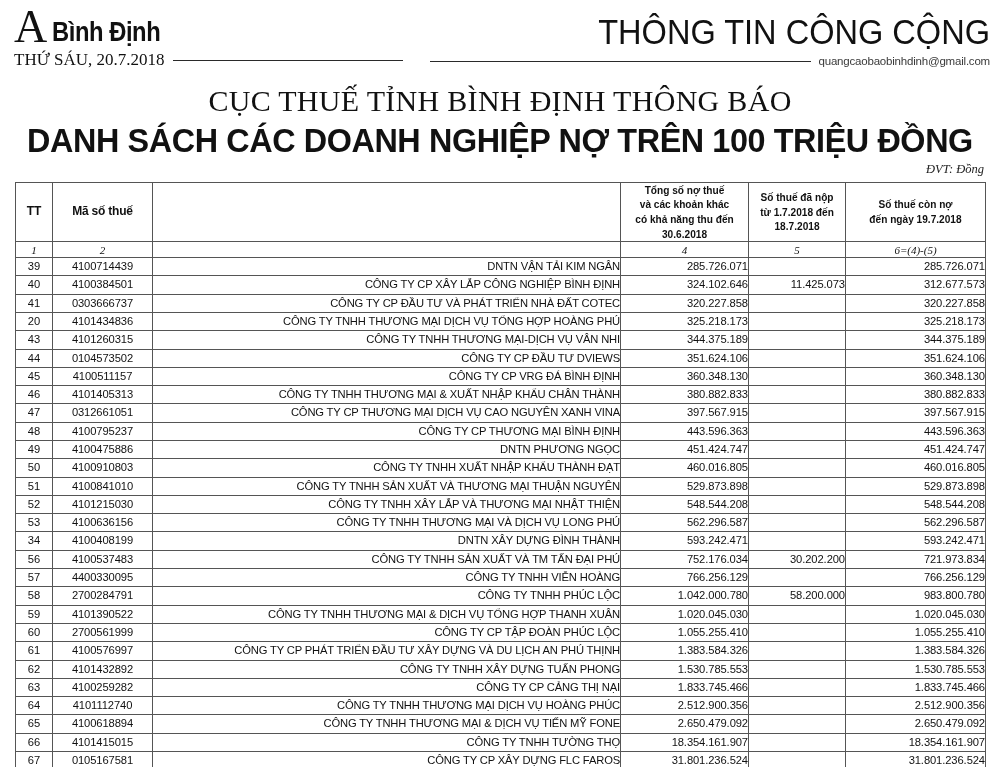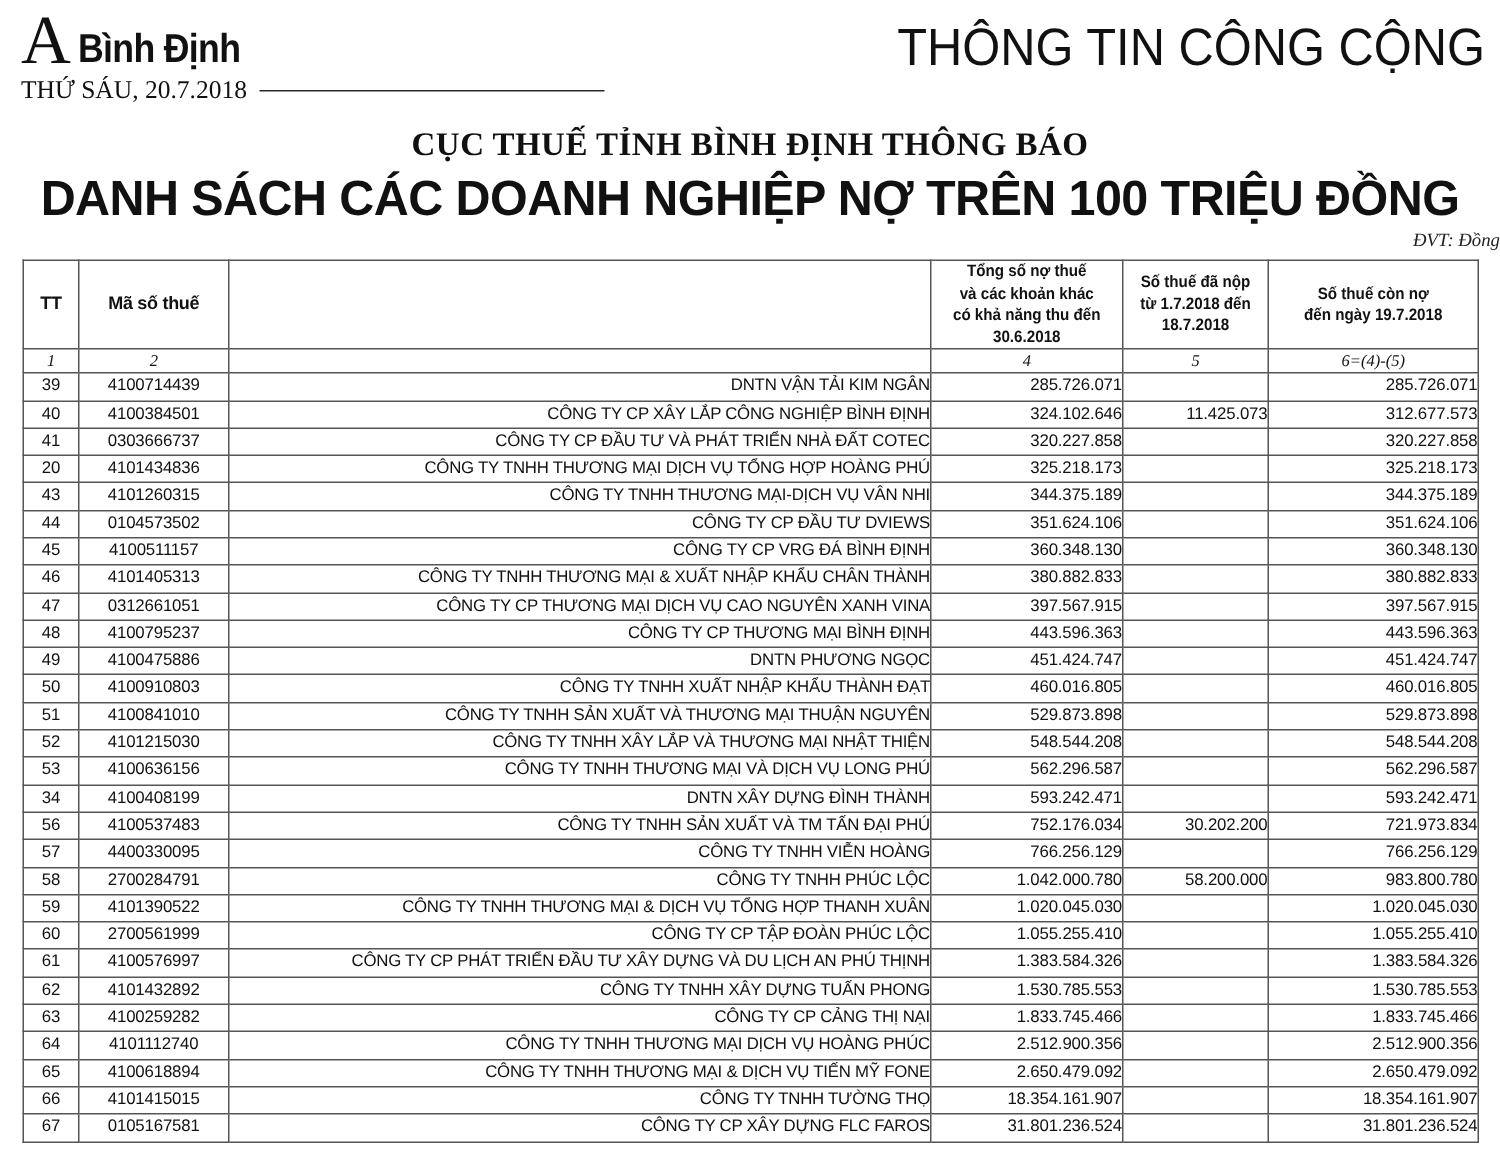--- a/index.html
+++ b/index.html
@@ -113,38 +113,39 @@
   }
   .rule-line.left-rule { width: 230px; flex: none; }
 
   
   .heading-block {
     text-align: center;
     margin-top: 6px;
   }
   .subtitle {
     font-family: "Liberation Serif", serif;
-    font-weight: bold;
-    font-size: 22px;
+    font-weight: normal;
+    font-size: 30px;
     letter-spacing: 0.3px;
     color: #111;
     line-height: 1.1;
   }
   .maintitle {
     font-family: "Liberation Sans", sans-serif;
     font-weight: bold;
     font-size: 33px;
     line-height: 1.12;
     letter-spacing: -0.4px;
     color: #111;
     margin-top: 6px;
     transform: scaleX(0.98);
   }
   .unit-note {
     text-align: right;
+    padding-right: 16px;
     margin-top: 2px;
     font-family: "Liberation Serif", serif;
     font-style: italic;
     font-size: 12.5px;
     color: #222;
   }
 
   
   .table-wrap {
     margin: 5px 15px 0 15px;
@@ -236,20 +237,24 @@
         <span class="brand-name">Bình Định</span>
       </div>
       <div class="mast-date-row">
         <span class="mast-date">THỨ SÁU, 20.7.2018</span>
         <span class="rule-line left-rule"></span>
       </div>
     </div>
 
     <div class="mast-right">
       <div class="mast-title">THÔNG TIN CÔNG CỘNG</div>
+      <div class="mast-email-row">
+        <span class="rule-line"></span>
+        <span class="mast-email">quangcaobaobinhdinh@gmail.com</span>
+      </div>
     </div>
   </div>
 
   <div class="heading-block">
     <div class="subtitle">CỤC THUẾ TỈNH BÌNH ĐỊNH THÔNG BÁO</div>
     <div class="maintitle">DANH SÁCH CÁC DOANH NGHIỆP NỢ TRÊN 100 TRIỆU ĐỒNG</div>
   </div>
   <div class="unit-note">ĐVT: Đồng</div>
 
   <div class="table-wrap">

